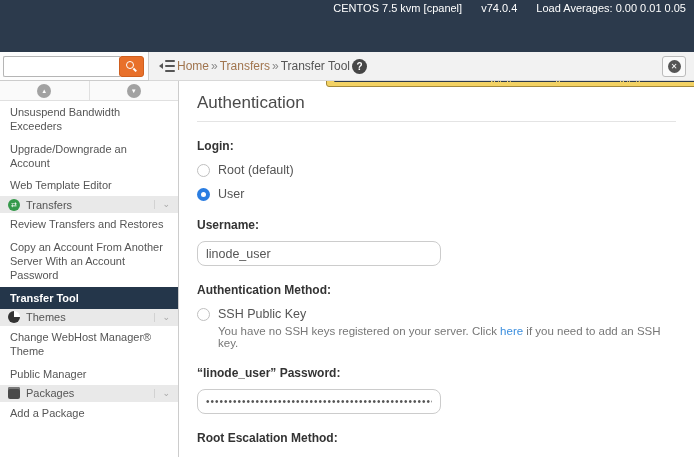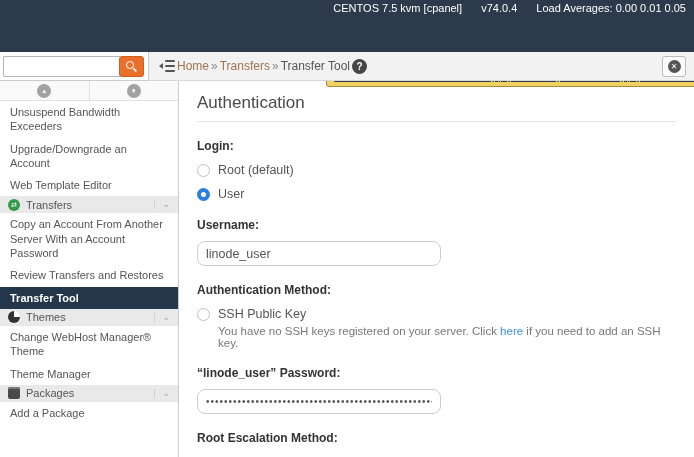--- a/index.html
+++ b/index.html
@@ -147,32 +147,32 @@
     <div class="side-item">Unsuspend Bandwidth Exceeders</div>
     <div class="side-item">Upgrade/Downgrade an Account</div>
     <div class="side-item">Web Template Editor</div>
 
     <div class="side-section">
       <span class="sicon icon-transfer">⇄</span>
       <span>Transfers</span>
       <span class="chev">⌄</span>
     </div>
 
+    <div class="side-item">Review Transfers and Restores</div>
     <div class="side-item">Copy an Account From Another Server With an Account Password</div>
-    <div class="side-item">Review Transfers and Restores</div>
     <div class="side-item active">Transfer Tool</div>
 
     <div class="side-section">
       <span class="sicon icon-themes"></span>
       <span>Themes</span>
       <span class="chev">⌄</span>
     </div>
 
     <div class="side-item">Change WebHost Manager® Theme</div>
-    <div class="side-item">Theme Manager</div>
+    <div class="side-item">Public Manager</div>
 
     <div class="side-section">
       <span class="sicon icon-package"></span>
       <span>Packages</span>
       <span class="chev">⌄</span>
     </div>
 
     <div class="side-item">Add a Package</div>
 
   </div>

